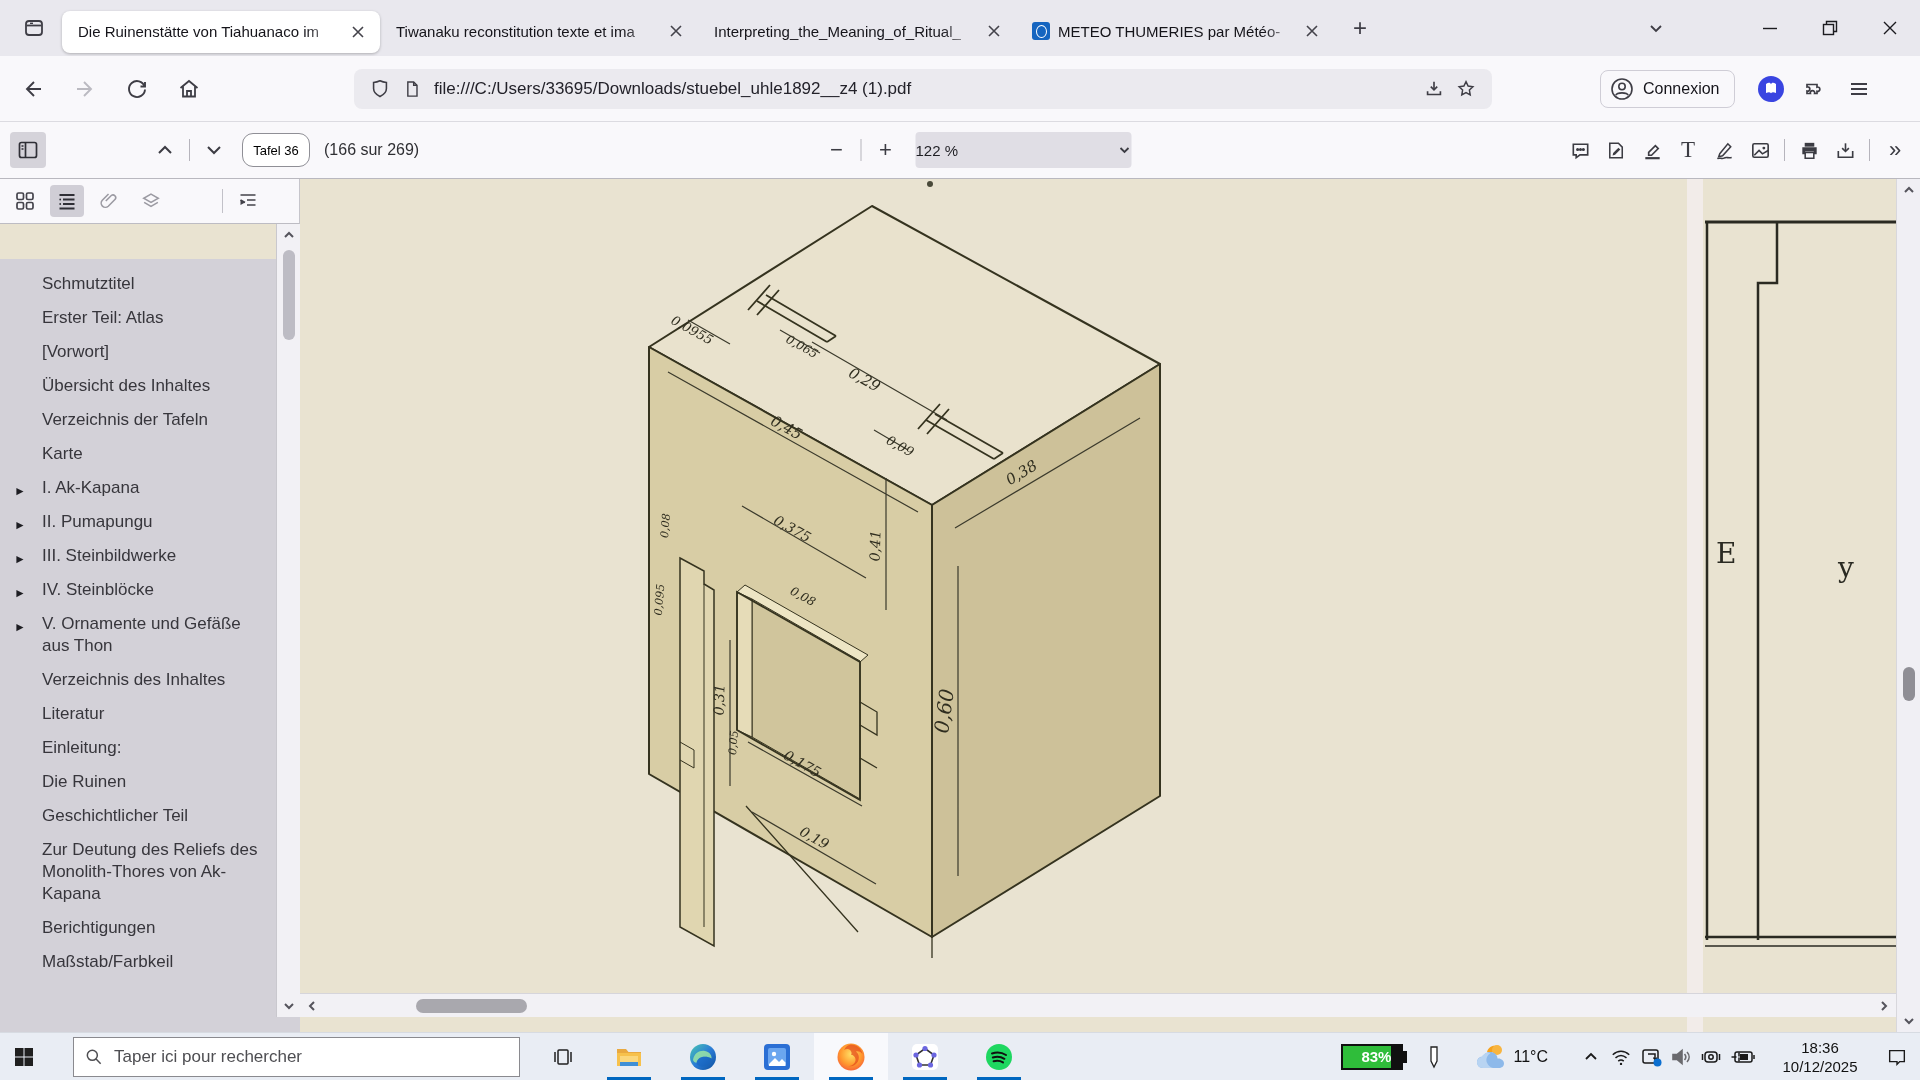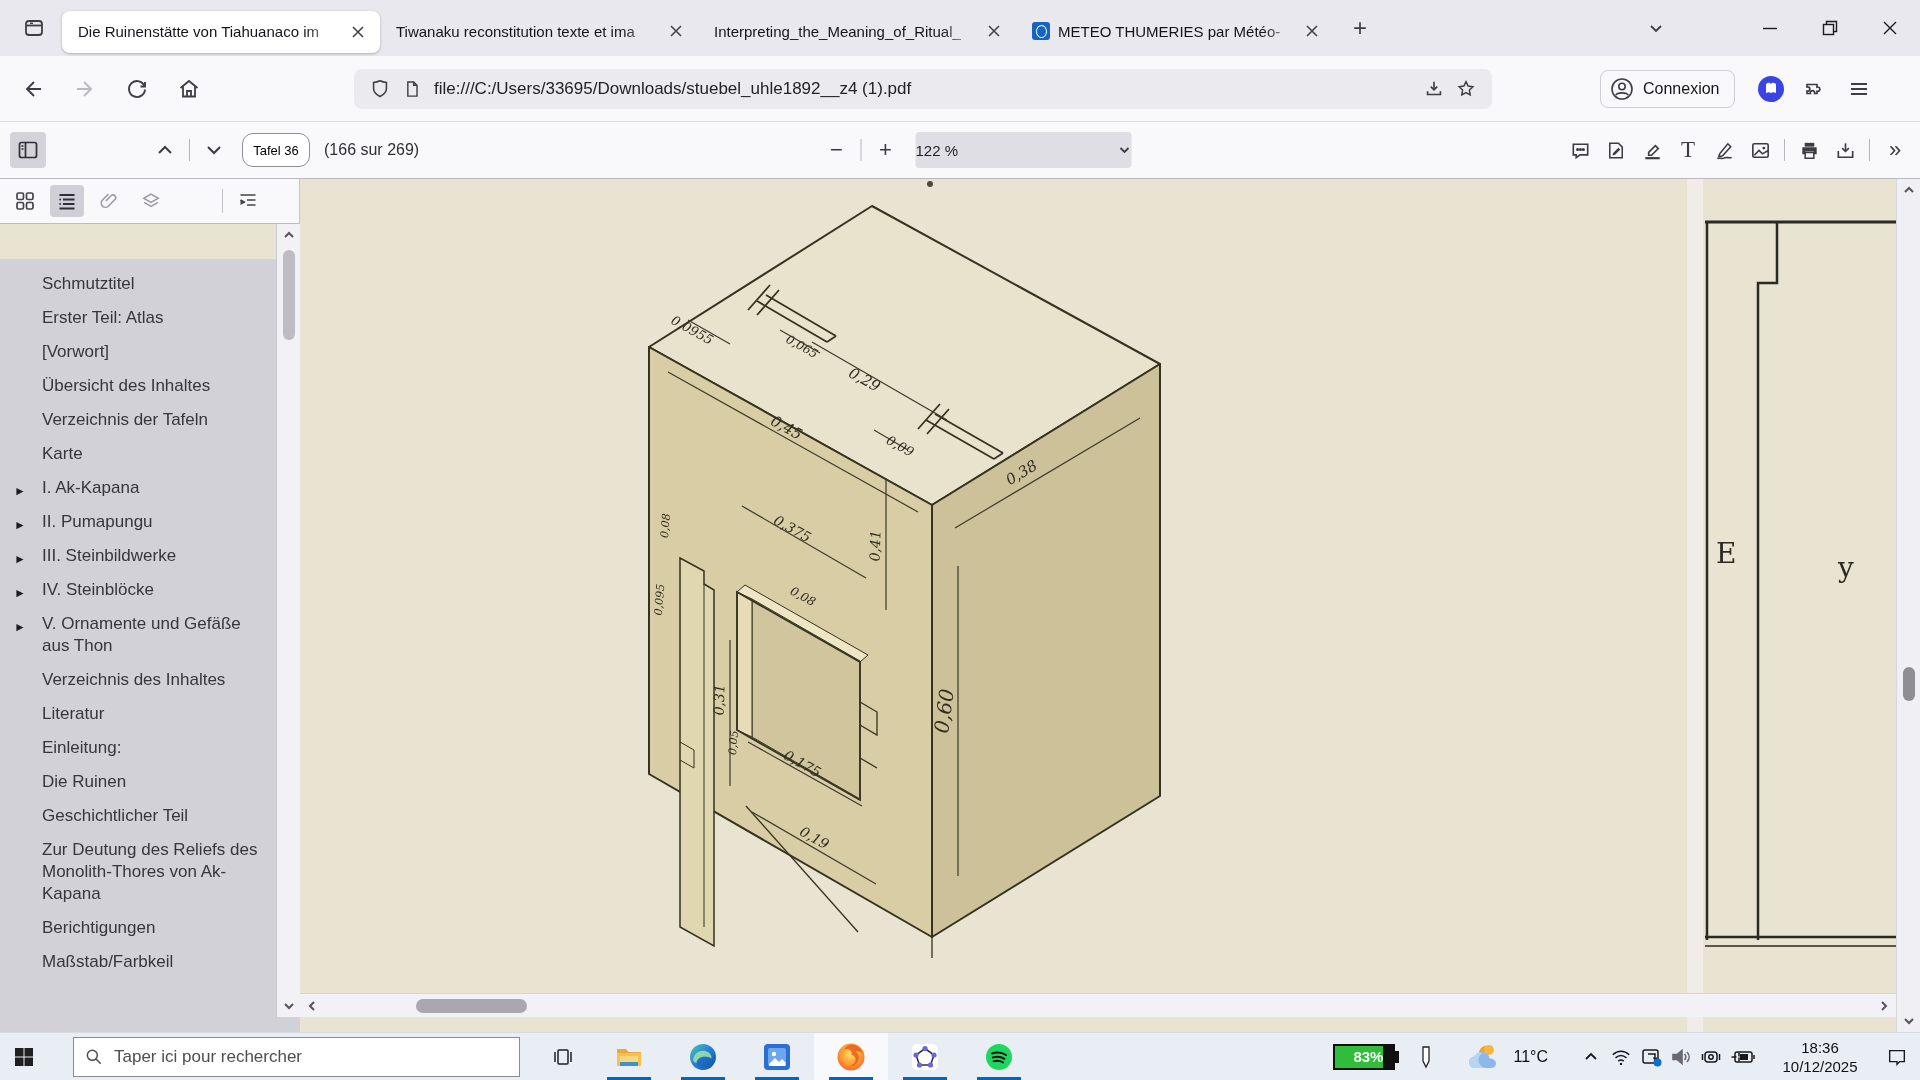--- a/index.html
+++ b/index.html
@@ -122,21 +122,21 @@
   .tb-app .runline { position:absolute; bottom:0; left:15px; width:44px; height:4px; background:#0067c0; }
   .tb-taskview { width:58px; height:48px; display:flex; align-items:center; justify-content:center;
     margin-left:14px; }
   .tray { display:flex; align-items:center; height:48px; }
   .battery-widget { display:flex; align-items:center; margin-right:12px; }
   .battery-body { width:62px; height:26px; background:#2fbd3a; border:2px solid #101010;
     display:flex; align-items:center; padding-left:18px; font-size:15px; font-weight:bold; color:#fff; }
   .battery-black { width:13px; height:22px; background:#101010; margin-left:auto; }
   .battery-tip { width:4px; height:12px; background:#101010; }
   .tray-icon { width:30px; height:48px; display:flex; align-items:center; justify-content:center; }
-  .weather { display:flex; align-items:center; gap:8px; margin:0 10px 0 26px; }
+  .weather { display:flex; align-items:center; margin:0 10px 0 26px; }
   .temp-text { font-size:16px; color:#111; }
   .clock { width:108px; text-align:center; font-size:15px; line-height:19px; color:#111; margin-left:6px; }
   .notif { width:46px; height:48px; display:flex; align-items:center; justify-content:center; }
 
   svg.ic { display:block; }
   .dim { font-family:"DejaVu Serif", serif; font-style:italic; fill:#2f2d1f; }
   .plate-letter { font-family:"DejaVu Serif", serif; fill:#2a2a22; }
 </style>
 </head>
 <body>

